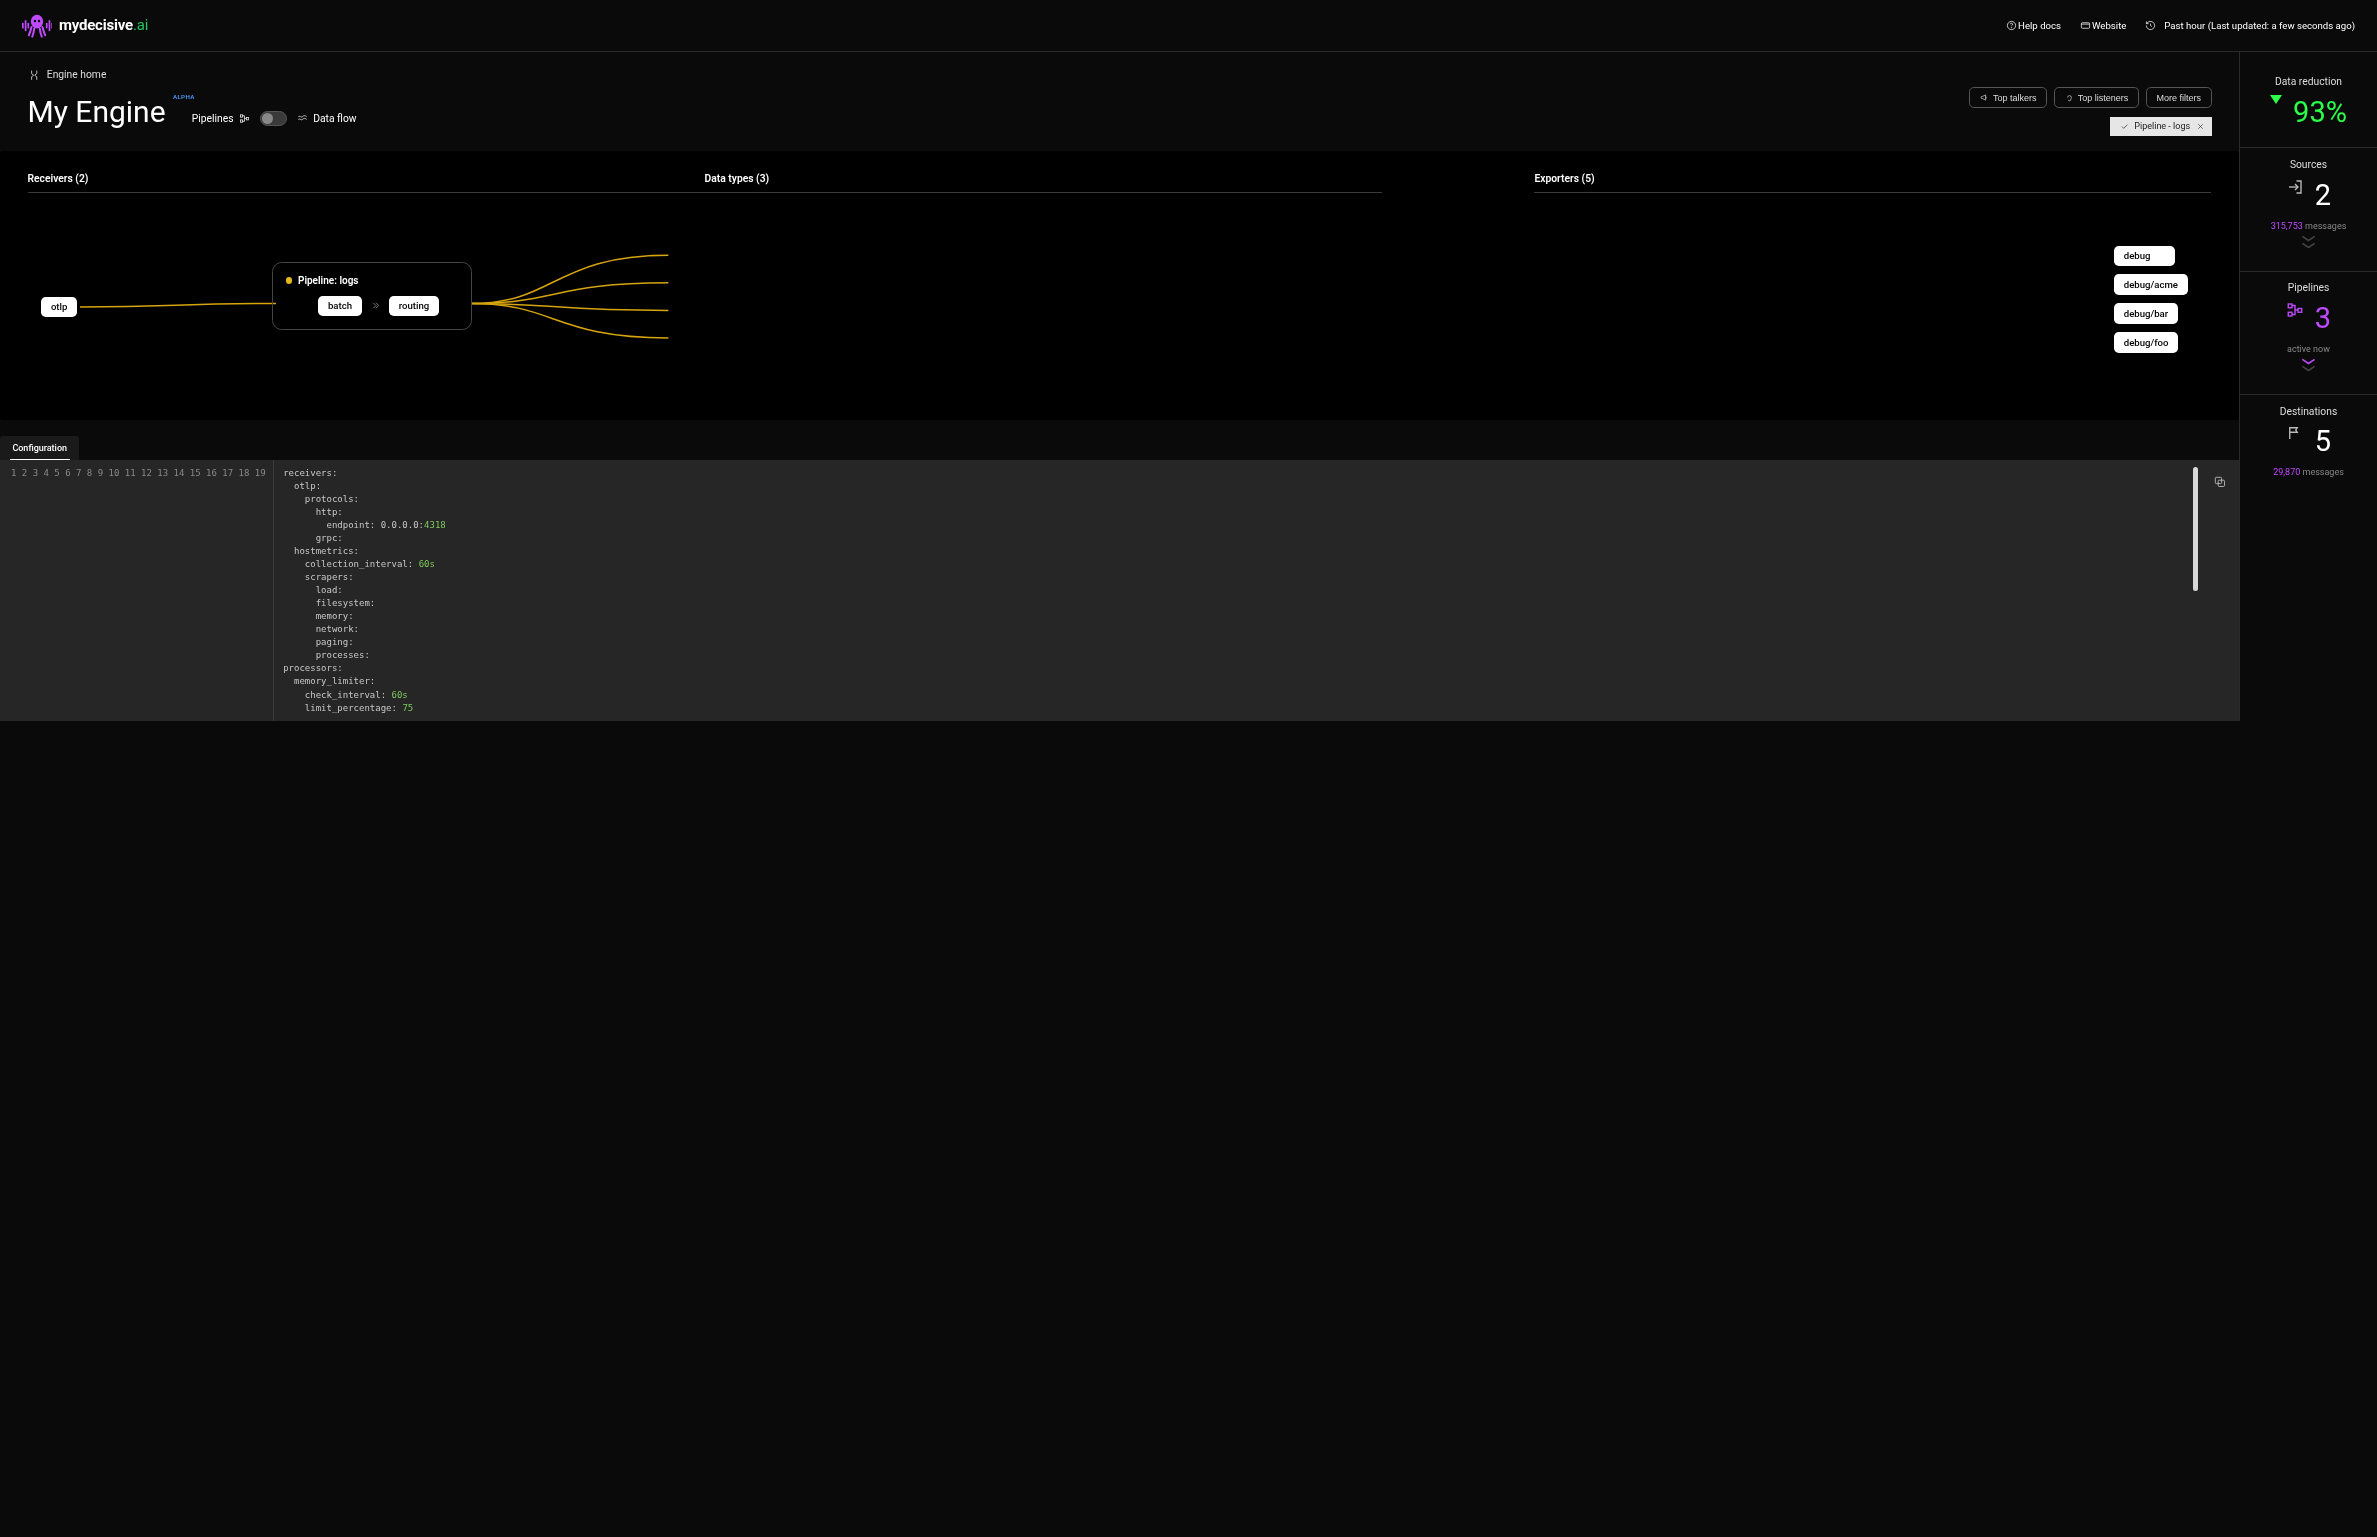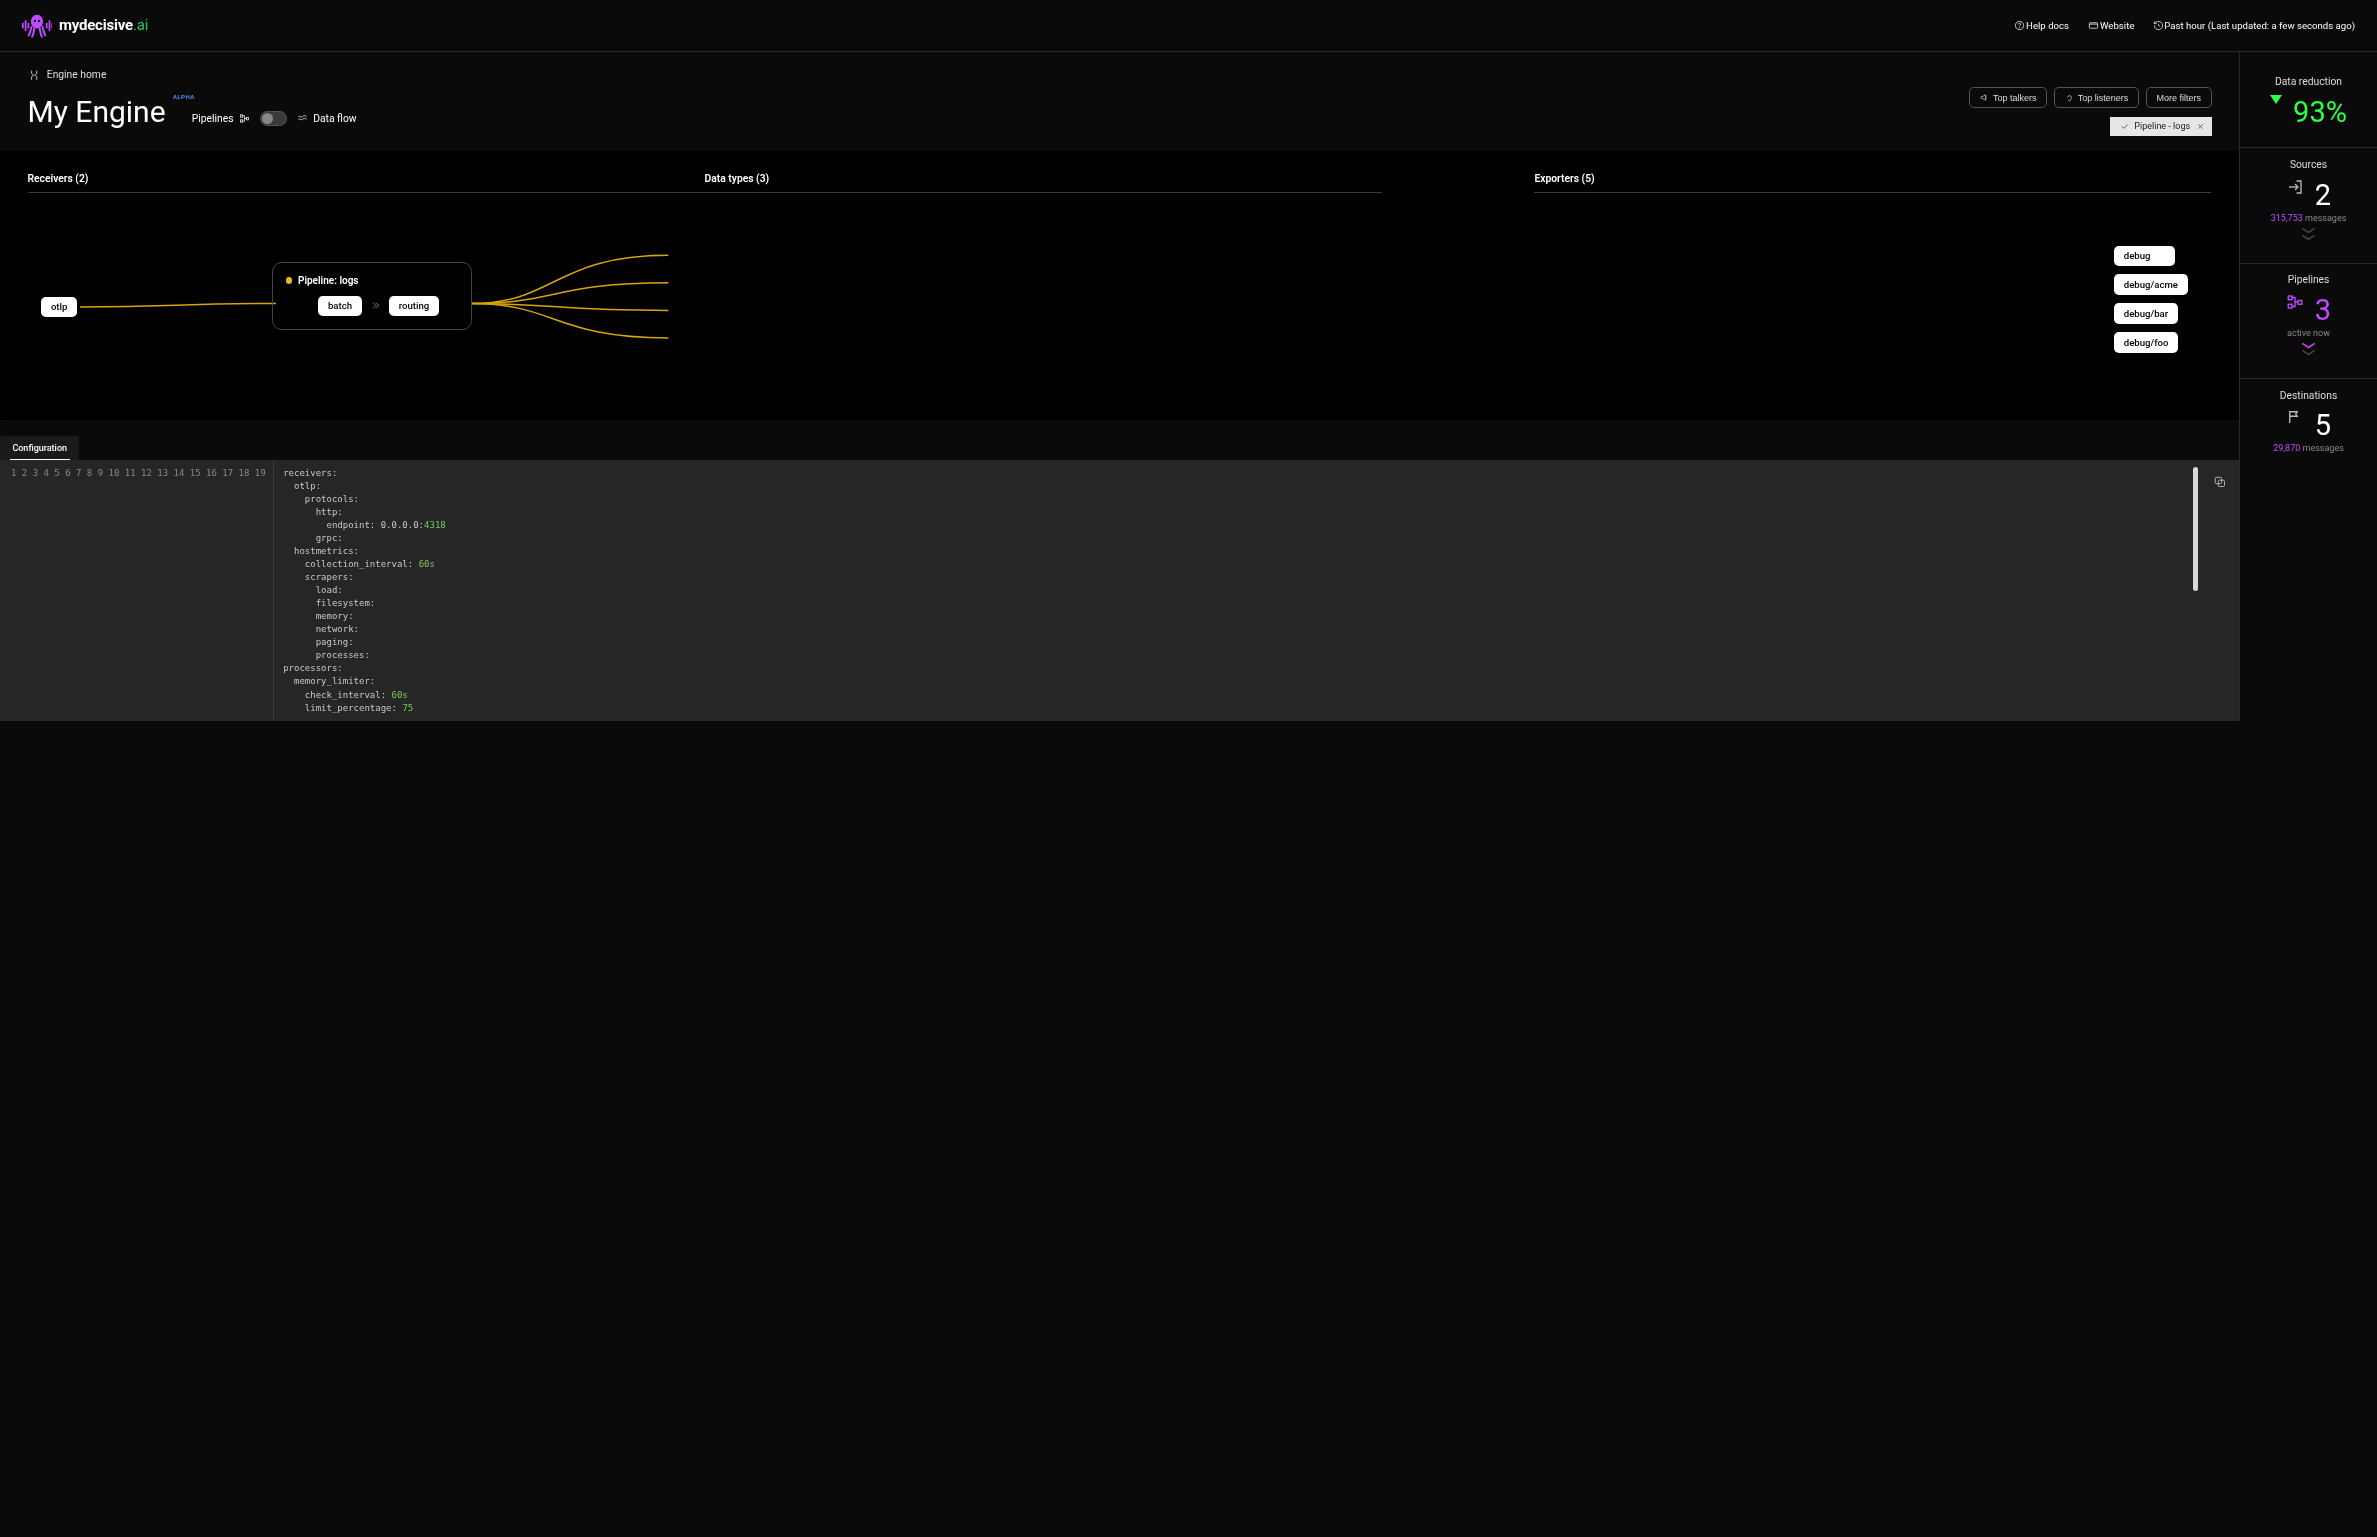--- a/index.html
+++ b/index.html
@@ -19,21 +19,21 @@
   background: #0a0a0a;
 }
 .logo-area { display: flex; align-items: center; gap: 6.9px; }
 .logo-icon { width: 30px; height: 26px; }
 .logo-text { font-size: 15px; font-weight: 400; color: #fff; letter-spacing: -0.2px; }
 .logo-text .bold { font-weight: 700; }
 .logo-text .light { color: #22c55e; text-align: center; }
 .header-right { display: flex; align-items: center; gap: 19px; font-size: 9.6px; }
 .header-link { display: flex; align-items: center; gap: 1px; color: #fff; cursor: pointer; }
 .header-icon { width: 11px; height: 11px; stroke: #fff; fill: none; stroke-width: 1.6; }
-.time-status { display: flex; align-items: center; gap: 0; color: #fff; }
+.time-status { display: flex; align-items: center; gap: 8px; color: #fff; }
 
 .main-area { display: flex; }
 .content { flex: 1; min-width: 0; }
 .side-panel { width: 138px; border-left: 0.7px solid #2a2a2a; padding-top: 13.8px; }
 
 .page-head { padding: 16.5px 27.5px 8.3px 27.5px; }
 .breadcrumb { display: flex; align-items: center; gap: 6.9px; color: #ddd; font-size: 10.3px; margin-bottom: 5.5px; }
 .bc-icon { width: 12.4px; height: 12.4px; stroke: #ddd; fill: none; stroke-width: 1.6; }
 
 .title-row { display: flex; align-items: center; justify-content: space-between; }
@@ -121,21 +121,21 @@
 .copy-btn { position: absolute; right: 12.4px; top: 15px; width: 13.8px; height: 13.8px; cursor: pointer; }
 .copy-icon { width: 13.8px; height: 13.8px; stroke: #bbb; fill: none; stroke-width: 1.6; }
 
 .side-card { text-align: center; padding: 9.6px 6.9px 18px 6.9px; border-bottom: 0.7px solid #2a2a2a; }
 .side-card-title { font-size: 10.3px; color: #ddd; margin-bottom: 6.9px; }
 .big-metric { font-size: 29px; font-weight: 400; display: flex; justify-content: center; gap: 11px; }
 .green { color: #2bff4a; }
 .purple { color: #c04aff; }
 .white { color: #fff; }
 .tri-down { width: 0; height: 0; border-left: 6.9px solid transparent; border-right: 6.9px solid transparent; border-top: 9.6px solid #2bff4a; }
-.metric-sub { font-size: 9px; color: #888; margin-top: 1px; }
+.metric-sub { font-size: 9px; color: #888; margin-top: 9px; }
 .metric-num-part { color: #c04aff; }
 .metric-num-part2 { color: #c04aff; }
 .side-mid-icon { width: 18px; height: 18px; stroke: currentColor; fill: none; stroke-width: 1.8; display: inline-block; vertical-align: middle; }
 .chevrons-down { display: flex; flex-direction: column; align-items: center; gap: -1.4px; padding: 4.1px 0; }
 .chev-d { width: 15px; height: 6.9px; }
 .chev-d path { stroke: #444; stroke-width: 2.2; fill: none; }
 .chev-d.purple-stroke path { stroke: #c04aff; }
 .no-border { border-bottom: none; }
 </style>
 </head>

